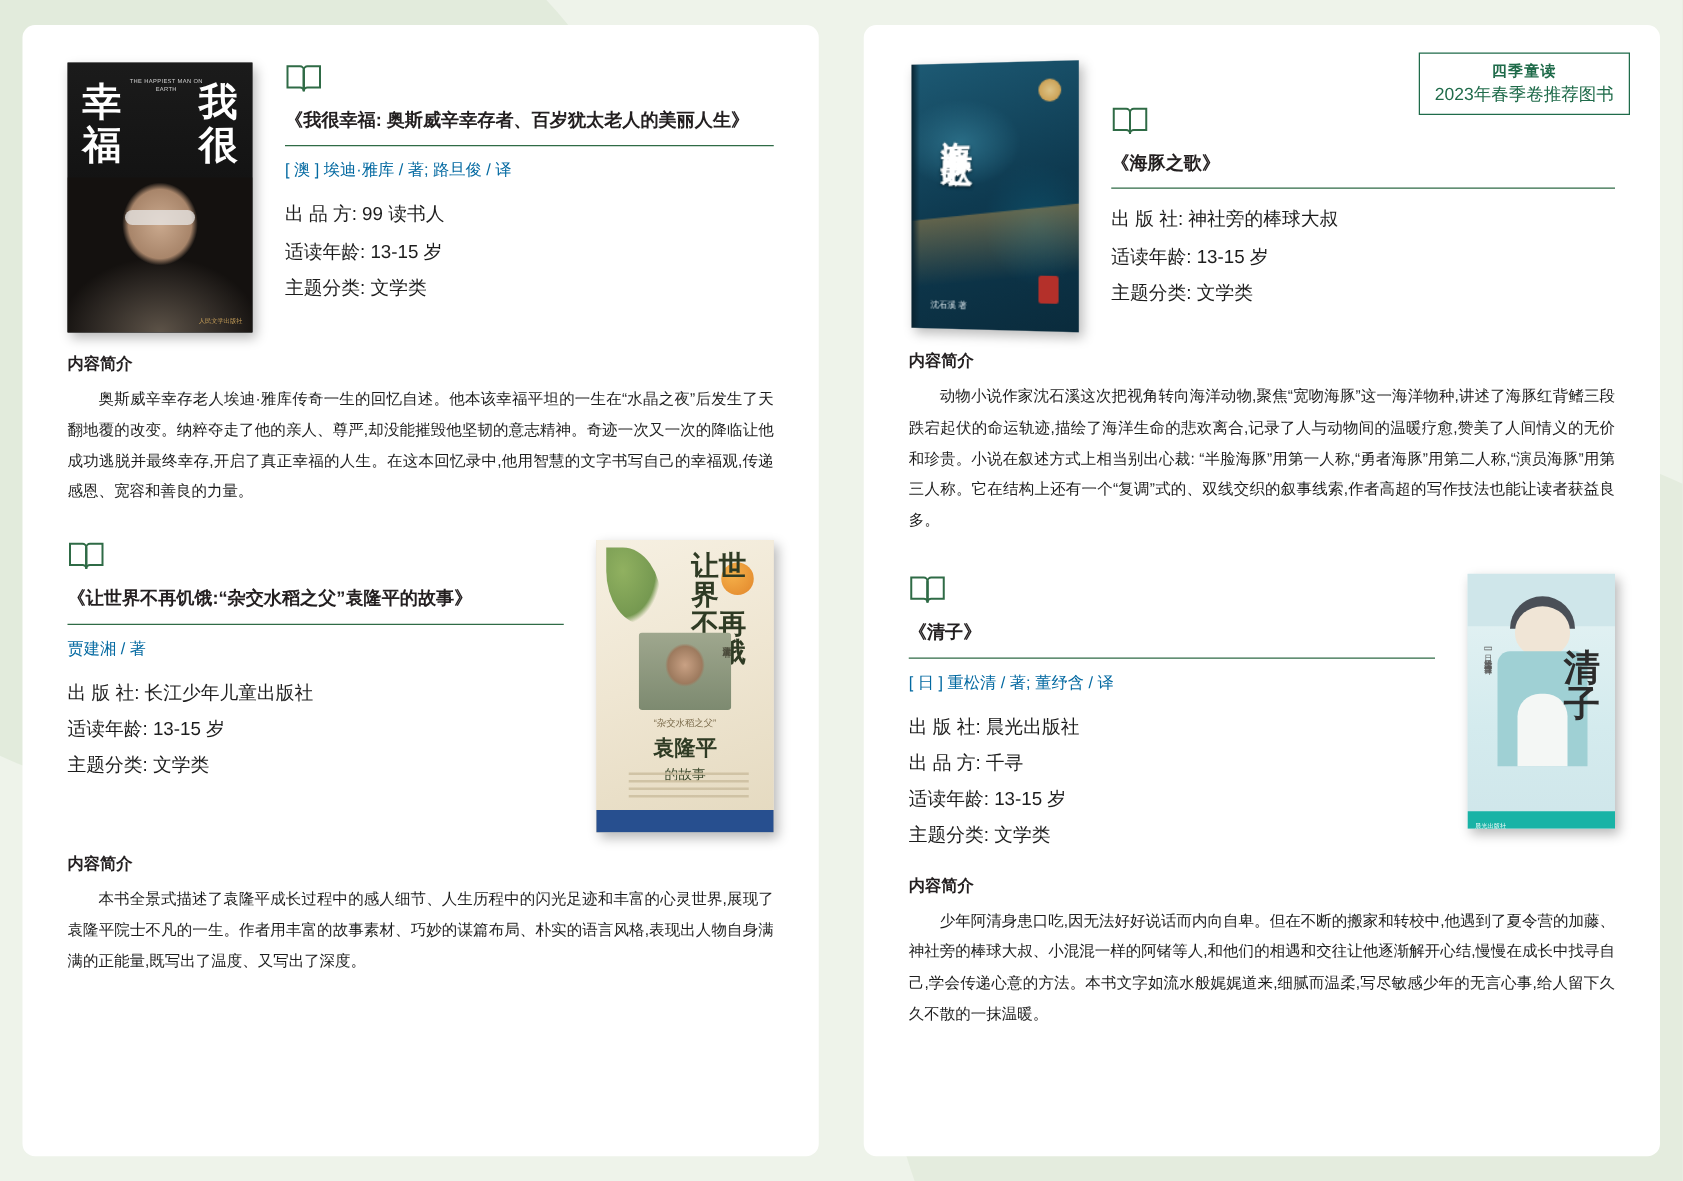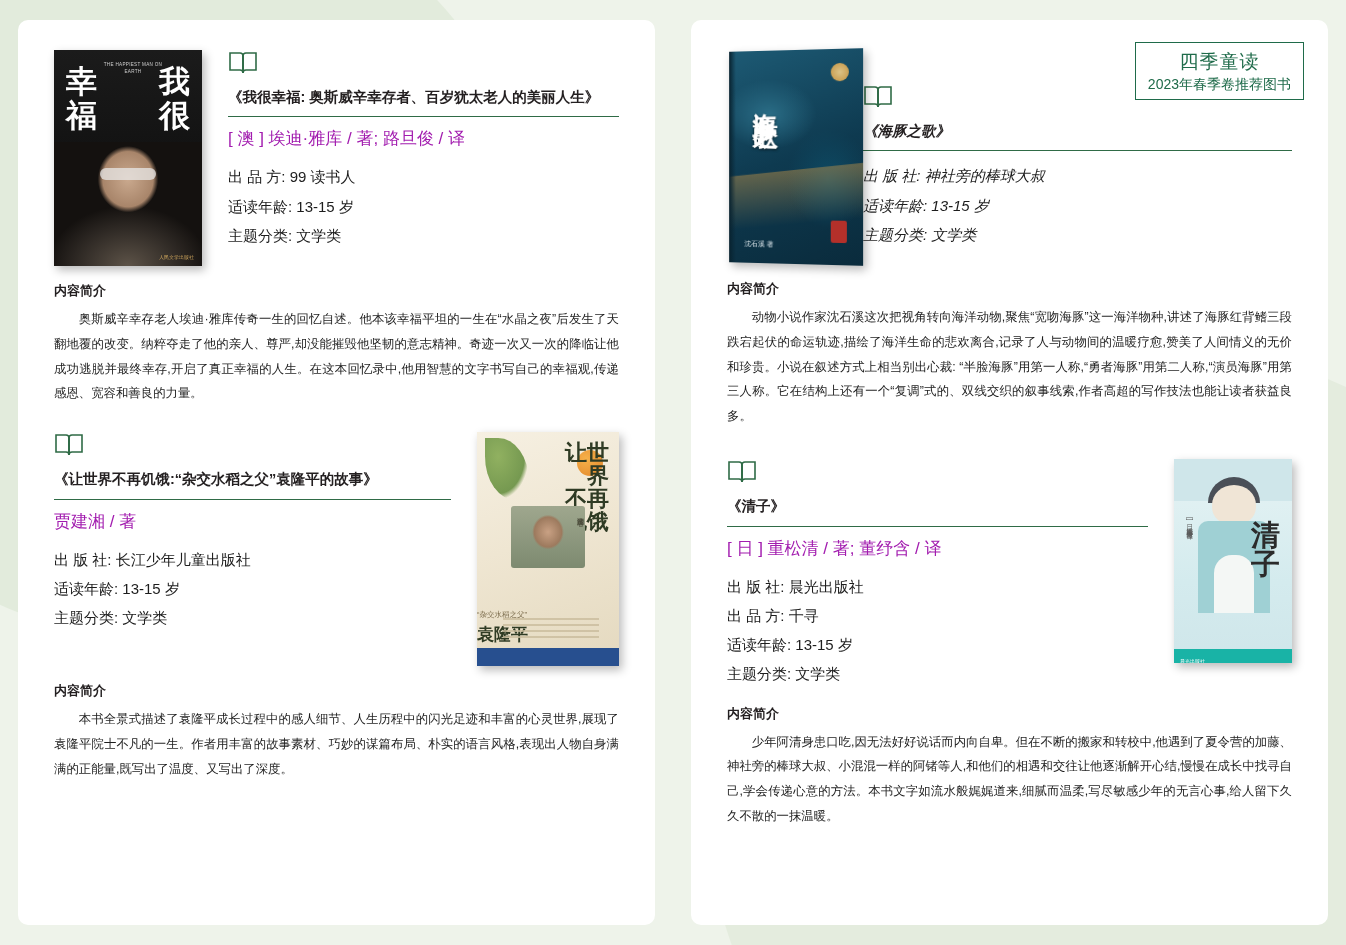--- a/index.html
+++ b/index.html
@@ -39,40 +39,40 @@
   
   .badge {
     position:absolute; top:22px; right:24px;
     border:1.6px solid #1f6b4a;
     padding:7px 12px 6px 12px;
     text-align:center;
     line-height:1.25;
     background:#fff;
     z-index:5;
   }
-  .badge .b1 { font-size:19px; font-weight:normal; color:#1f6b4a; letter-spacing:1px; }
+  .badge .b1 { font-size:12px; font-weight:bold; color:#1f6b4a; letter-spacing:1px; }
   .badge .b2 { font-size:14px; color:#1f6b4a; margin-top:2px; letter-spacing:0px; }
 
   .entry { position:relative; }
   .entry + .entry { margin-top: 26px; }
 
   .row { display:flex; align-items:flex-start; }
 
   .cover-wrap { flex:0 0 auto; }
   .meta { flex:1 1 auto; }
 
   .bookicon { width:30px; height:26px; display:block; margin-bottom:10px; }
 
   .title {
     font-size:14.5px; font-weight:bold; line-height:1.55;
     padding-bottom:8px;
     border-bottom:1px solid #2f6b46;
     margin:0 0 10px 0;
   }
-  .author { font-size:17px; color:#a21caf; margin:0 0 12px 0; }
+  .author { font-size:13px; color:#0369a1; margin:0 0 12px 0; }
   .fields { font-size:15px; color:#1d1d1d; line-height:1.95; }
   .fields div { white-space:nowrap; }
   .fields .k { letter-spacing:0px; }
 
   .syn-h { font-size:13px; font-weight:bold; margin:16px 0 7px 0; }
   .syn-p { font-size:12.4px; line-height:2.0; text-align:justify; text-indent:2em; margin:0; color:#1d1d1d; }
 
   
   .cover { position:relative; overflow:hidden; box-shadow:3px 4px 9px rgba(0,0,0,.28); }
 
@@ -102,29 +102,29 @@
   .cv1 .smallred{ position:absolute; right:8px; bottom:6px; font-size:5px; color:#c9a15a;}
 
   
   .cv2 { width:142px; height:234px; background:#efe6d6; }
   .cv2 .grad { position:absolute; inset:0; background:linear-gradient(160deg,#f6f0e2 0%,#efe6d2 45%,#e4d9bf 100%); }
   .cv2 .leaf { position:absolute; left:8px; top:6px; width:44px; height:62px;
     background:radial-gradient(ellipse at 30% 30%, #7fa64a 0%, #5f8a38 60%, rgba(95,138,56,0) 70%); opacity:.85; border-radius:0 70% 0 70%; }
   .cv2 .orange { position:absolute; right:16px; top:18px; width:26px; height:26px; border-radius:50%;
     background:radial-gradient(circle at 35% 35%, #f6b14a, #e1852a); }
   .cv2 .tt { position:absolute; right:10px; top:10px; width:56px; text-align:left; }
-  .cv2 .tt span{ display:block; font-family:"Liberation Serif", serif; font-weight:bold; color:#2f3b24; font-size:22px; line-height:1.04;text-align:right;}
+  .cv2 .tt span{ display:block; font-family:"Liberation Serif", serif; font-weight:bold; color:#2f3b24; font-size:22px; line-height:1.04;}
   .cv2 .photo {
     position:absolute; left:34px; top:74px; width:74px; height:62px;
     background:
       radial-gradient(22px 24px at 50% 42%, #c9a184 0%, #9d7a5e 62%, rgba(0,0,0,0) 72%),
       linear-gradient(180deg,#9fa78e,#7d8a70);
     border-radius:3px;
   }
-  .cv2 .mid { position:absolute; left:0; right:0; top:142px; text-align:left;margin-top:36px; }
+  .cv2 .mid { position:absolute; left:0; right:0; top:142px; text-align:center; }
   .cv2 .mid .s1{ font-size:7.5px; color:#7a6a4a; }
   .cv2 .mid .s2{ font-family:"Liberation Serif", serif; font-size:17px; font-weight:bold; color:#2f3b24; margin-top:3px;}
   .cv2 .mid .s3{ font-size:11px; color:#3d4a2e; margin-top:2px;}
   .cv2 .lines { position:absolute; left:26px; right:20px; top:186px; }
   .cv2 .lines i{ display:block; height:2px; background:#c9bb9c; margin-bottom:4px; opacity:.8;}
   .cv2 .foot { position:absolute; left:0; right:0; bottom:0; height:18px; background:#274f8f; }
   .cv2 .vert { position:absolute; right:34px; top:80px; font-size:7px; color:#4a4a3a; writing-mode:vertical-rl; }
 
   
   .cv3 { width:136px; height:214px; background:#12394f; transform:perspective(700px) rotateY(-10deg); }
@@ -281,21 +281,21 @@
                 <div class="paint"></div>
                 <div class="sun"></div>
                 <div class="wave"></div>
                 <div class="tt">海豚之歌</div>
                 <div class="seal"></div>
                 <div class="au">沈石溪 著</div>
                 <div class="spine"></div>
               </div>
             </div>
 
-            <div class="meta" style="padding-top:34px;font-style:italic;">
+            <div class="meta" style="margin-left:26px; padding-top:34px;">
               <svg class="bookicon" viewBox="0 0 30 26">
                 <path d="M2 3 h10 a3 3 0 0 1 3 3 v17 a3 3 0 0 0 -3 -3 h-10 z" fill="none" stroke="#2f6b46" stroke-width="1.6"></path>
                 <path d="M28 3 h-10 a3 3 0 0 0 -3 3 v17 a3 3 0 0 1 3 -3 h10 z" fill="none" stroke="#2f6b46" stroke-width="1.6"></path>
                 <path d="M15 6 v17" stroke="#2f6b46" stroke-width="1.4"></path>
               </svg>
               <p class="title">《海豚之歌》</p>
               <div class="fields">
                 <div><span class="k">出 版 社:</span>
                      <span>神社旁的棒球大叔</span></div>
                 <div><span class="k">适读年龄:</span>

